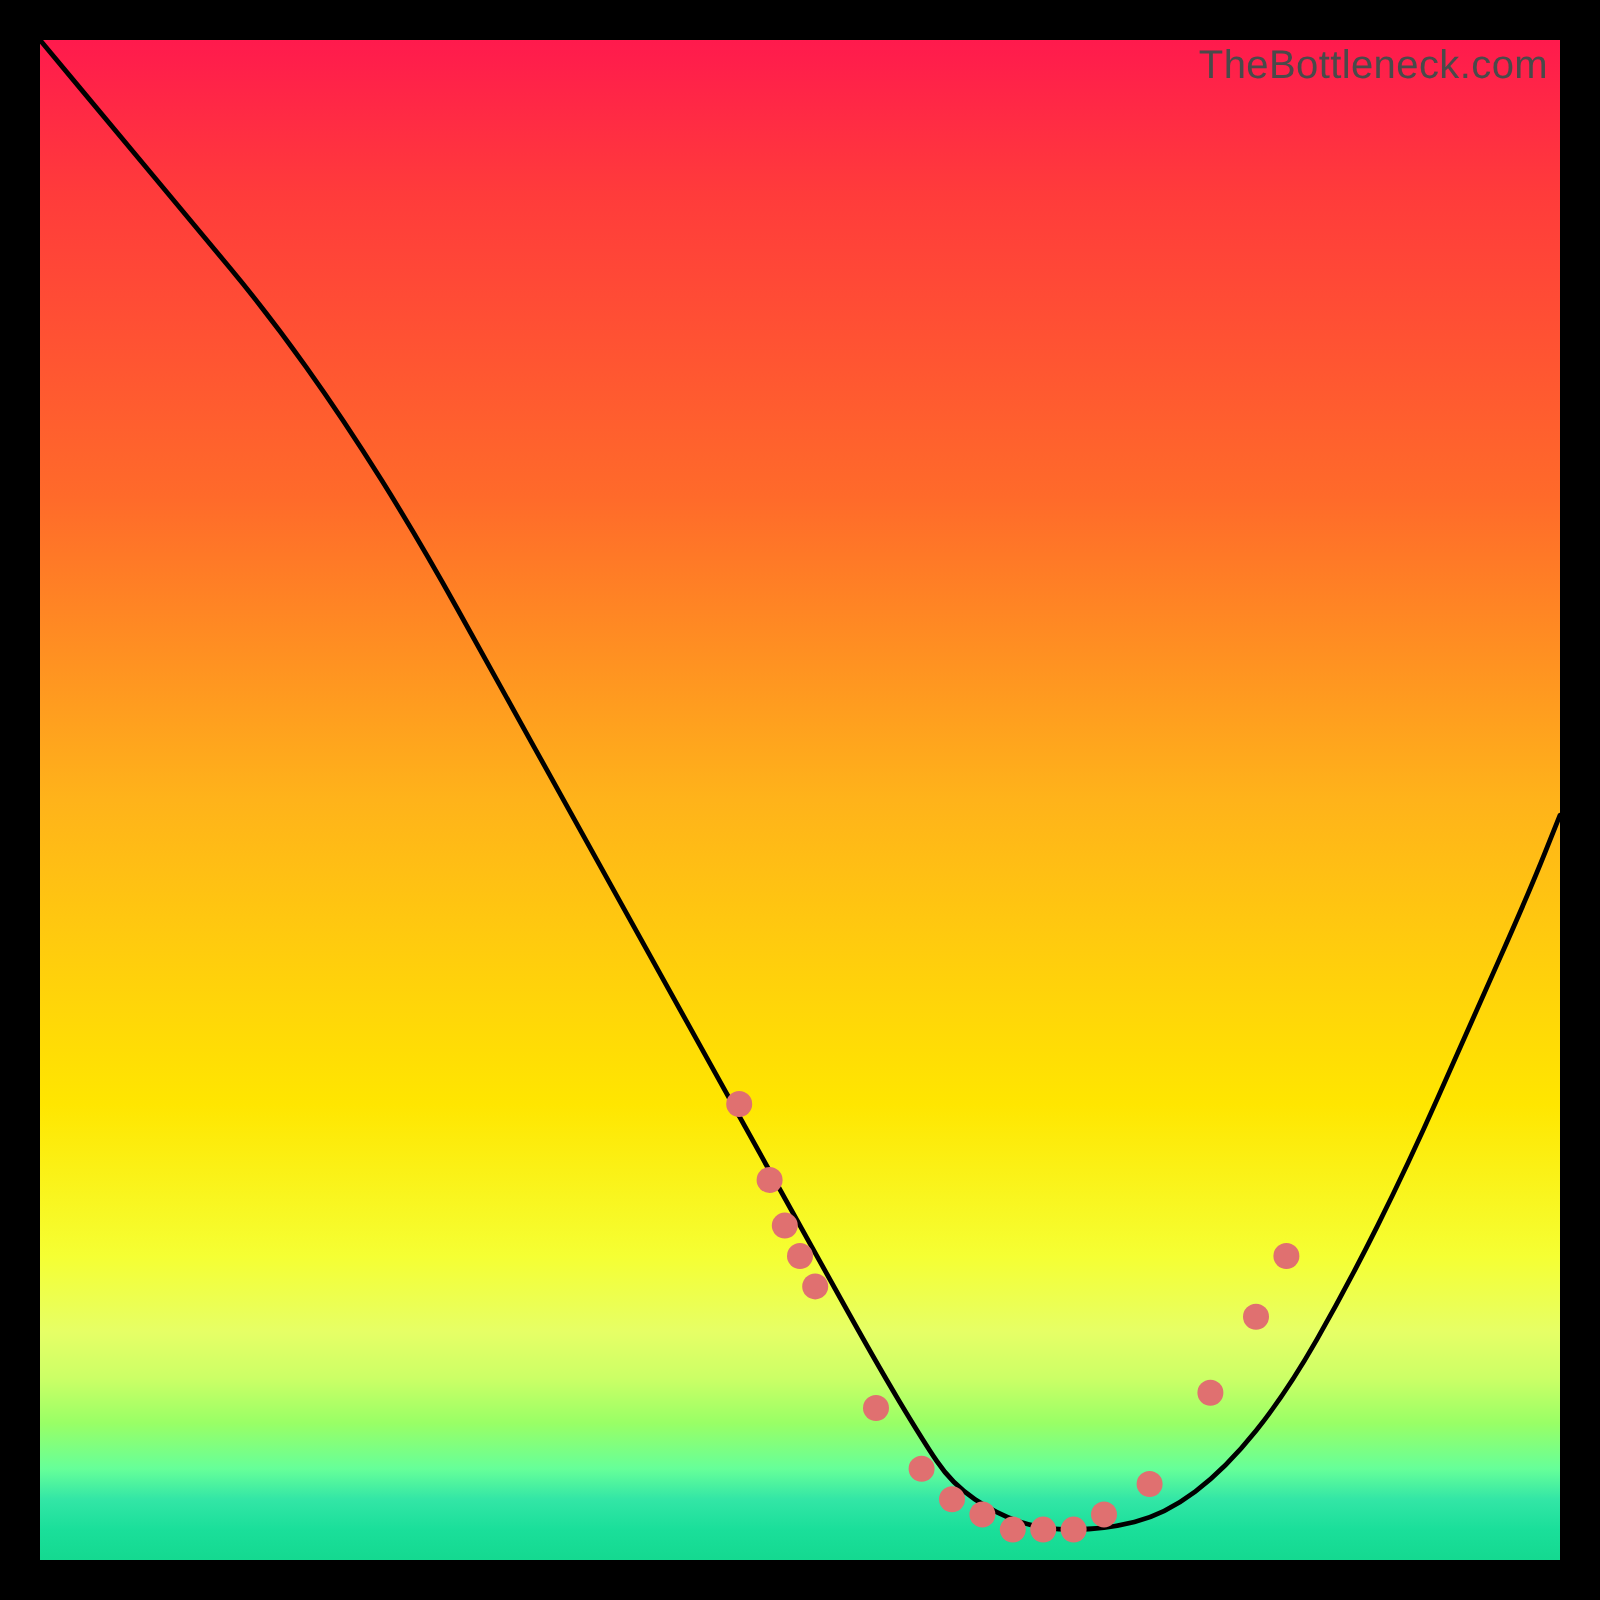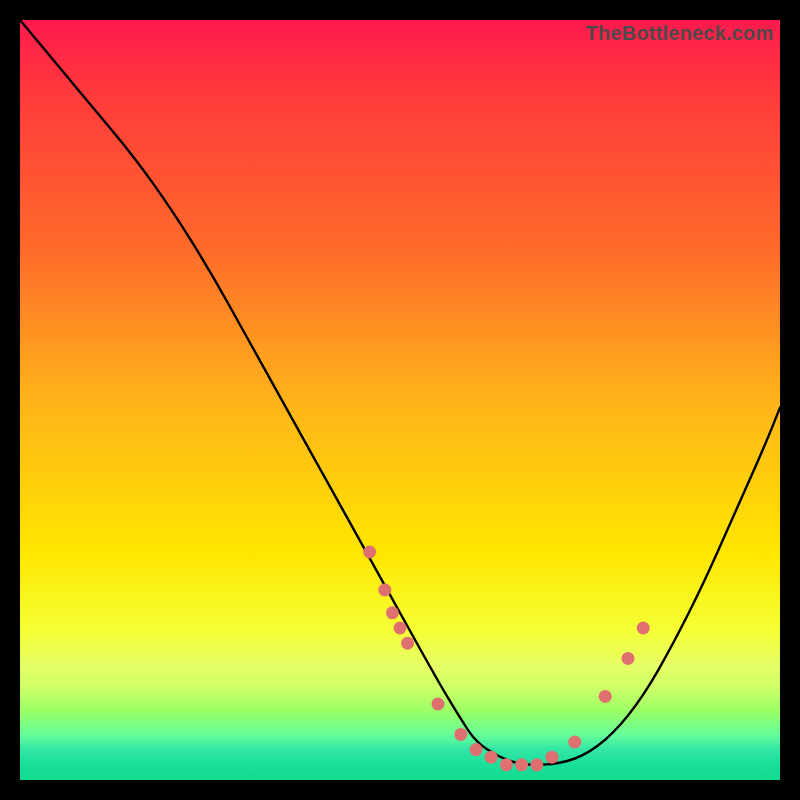--- a/index.html
+++ b/index.html
@@ -42,21 +42,21 @@
       #1adf9a 98%,
       #14d990 100%
     );
   }
   .watermark {
     position: absolute;
     top: 2px;
     right: 6px;
     color: #4a4a4a;
     font-size: 20px;
-    font-weight: 700;
+    font-weight: 400;
     letter-spacing: 0.2px;
     user-select: none;
   }
   svg.curve {
     position: absolute;
     left: 0;
     top: 0;
     width: 760px;
     height: 760px;
     overflow: visible;

